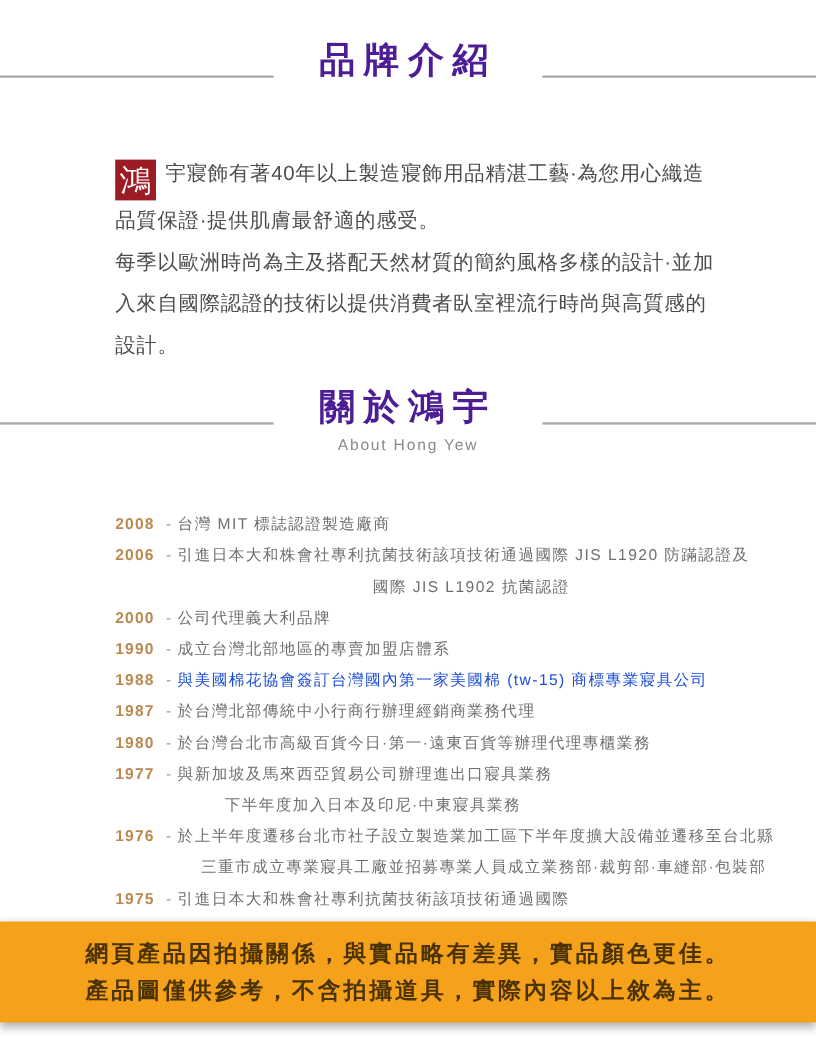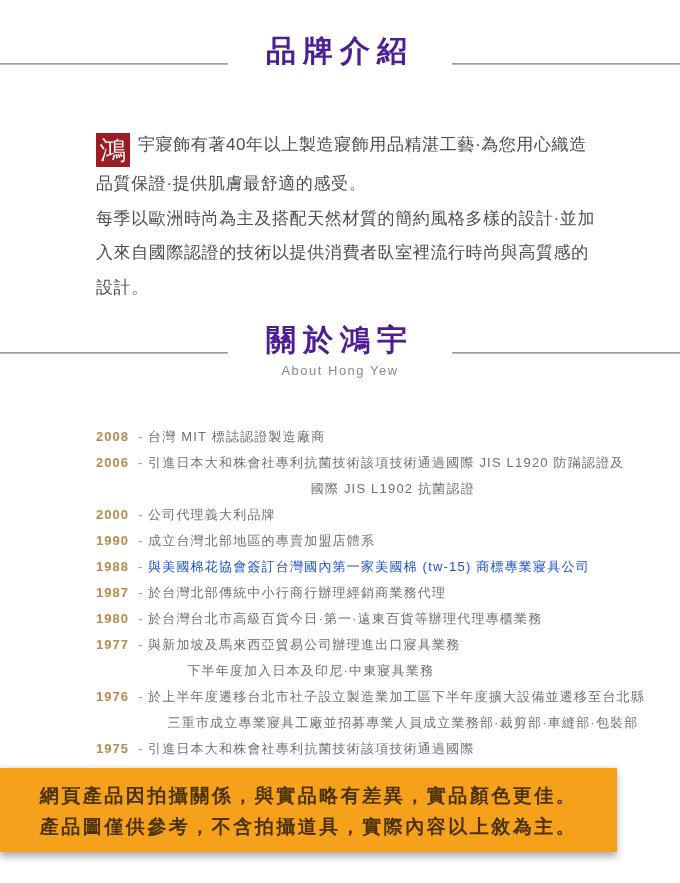--- a/index.html
+++ b/index.html
@@ -46,21 +46,21 @@
   }
   .tl-row { display:flex; align-items:flex-start; white-space:nowrap; }
   .tl-year { flex:0 0 38px; color:#b9894f; font-weight:bold; letter-spacing:1px; }
   .tl-dash { flex:0 0 14px; color:#999999; text-align:center; }
   .tl-text span { display:block;text-align:center; }
   .tl-text .cont { padding-left:13px; }
   .tl-text.muted { color:#1d4ed8; }
 
   
   .banner {
-    position:absolute; left:0; top:768px; width:617px; height:84px;
+    position:absolute; left:0; top:768px; width:680px; height:84px;
     background:#f5a11b; text-align:center; padding-top:12px; box-sizing:border-box;
     box-shadow:0 5px 7px rgba(0,0,0,0.30), 0 -2px 3px rgba(0,0,0,0.08);
     font-family:"Liberation Serif", serif; font-weight:bold;
     font-size:19px; line-height:31px; color:#4a3203; letter-spacing:2.5px;
   }
   .banner div { margin:0; }
 </style>
 </head>
 <body>
 

